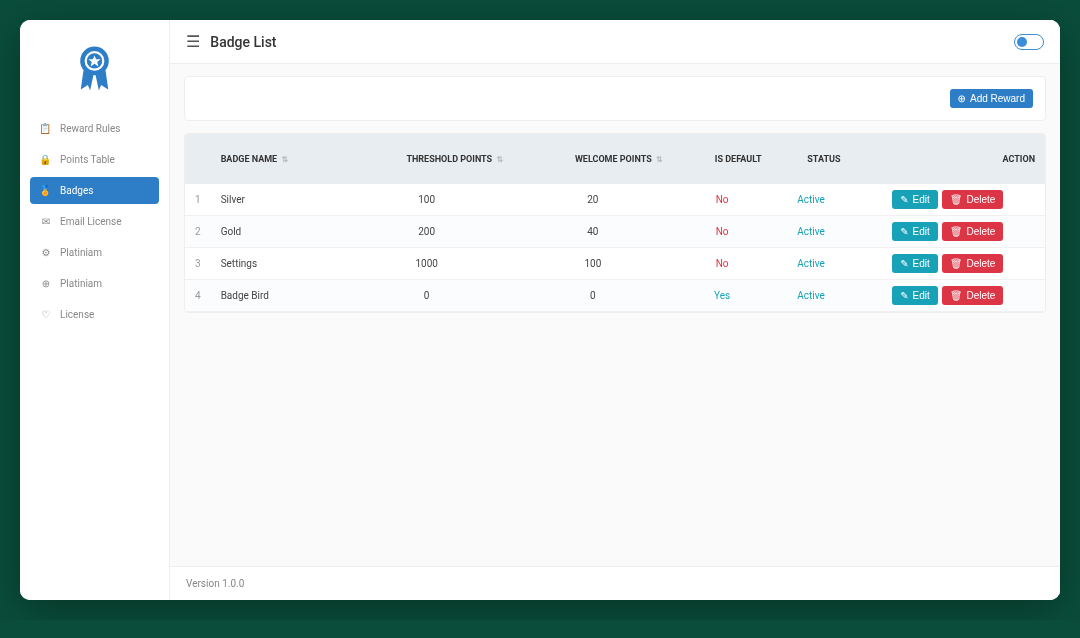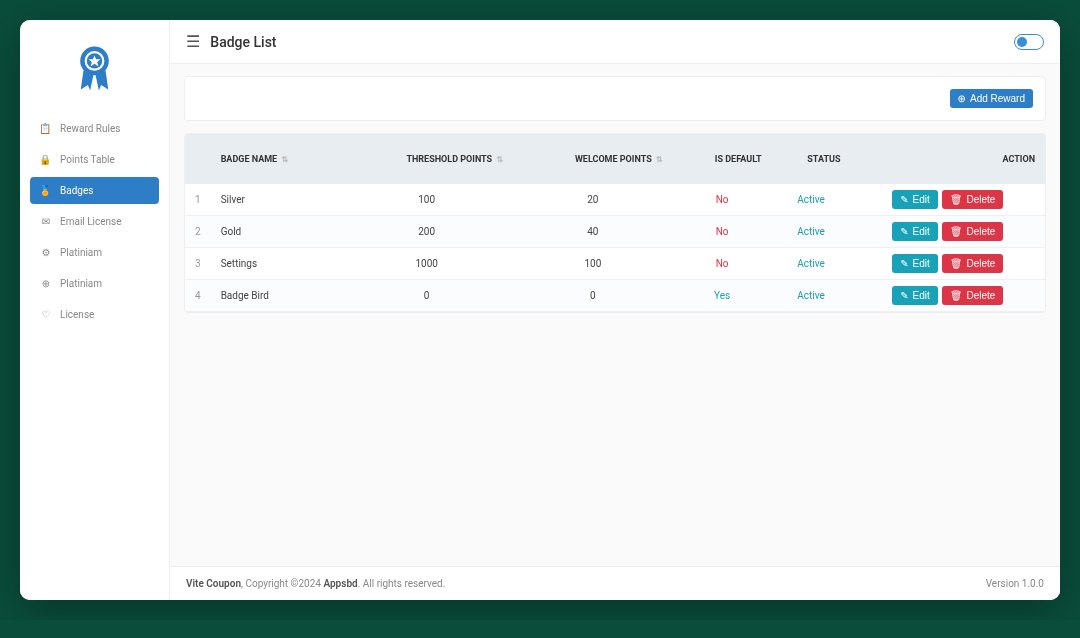--- a/index.html
+++ b/index.html
@@ -253,20 +253,17 @@
                   </div>
                 </td>
               </tr>
             </tbody>
         </table>
       </div>
     </div>
 
     <div class="footer">
       <div>
-        <strong>Vite Coupon</strong><span>, Copyright ©2024 </span><strong>Appsbd</strong><span>. All rights reserved.</span>
-      </div>
-      <div>
         <span>Version </span><span>1.0.0</span>
       </div>
     </div>
   </main>
 </div>
 
 </body></html>

